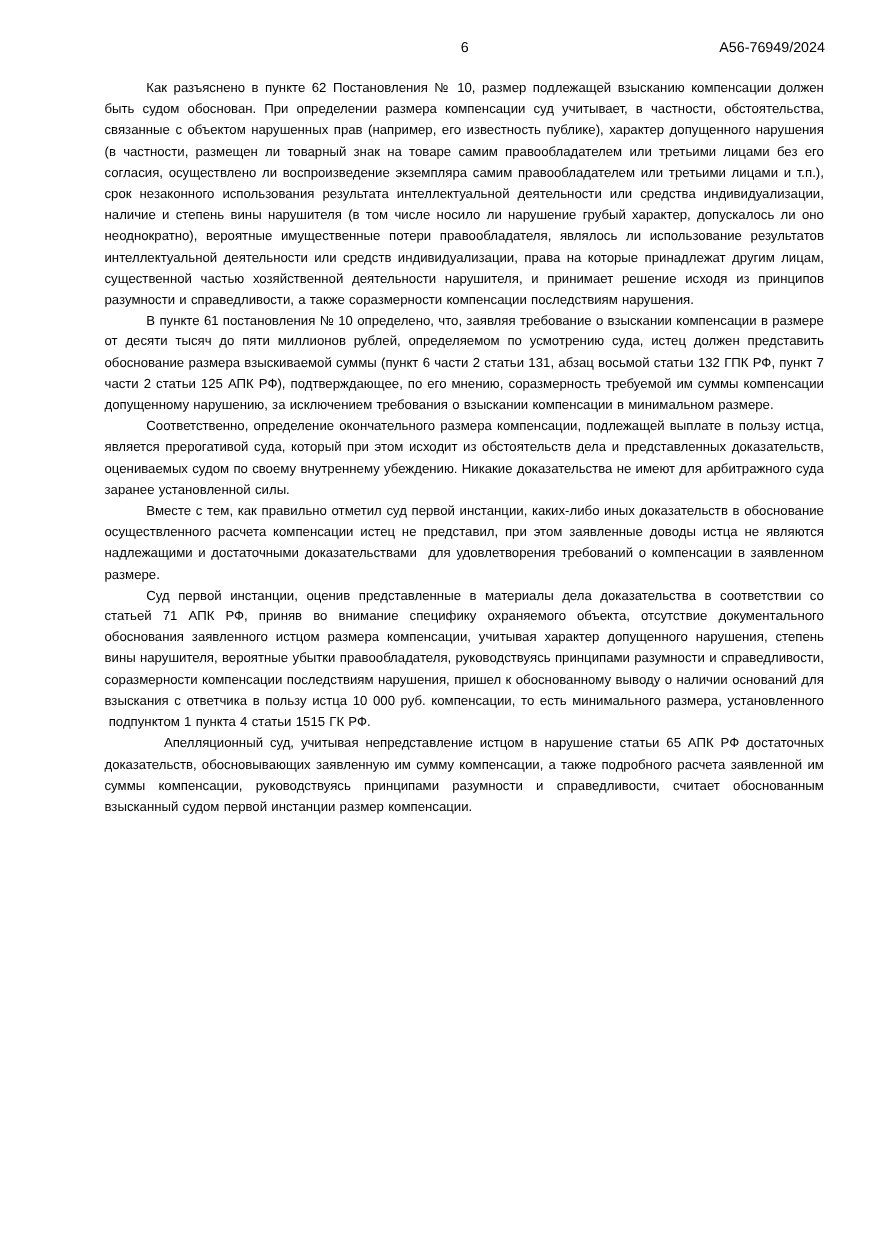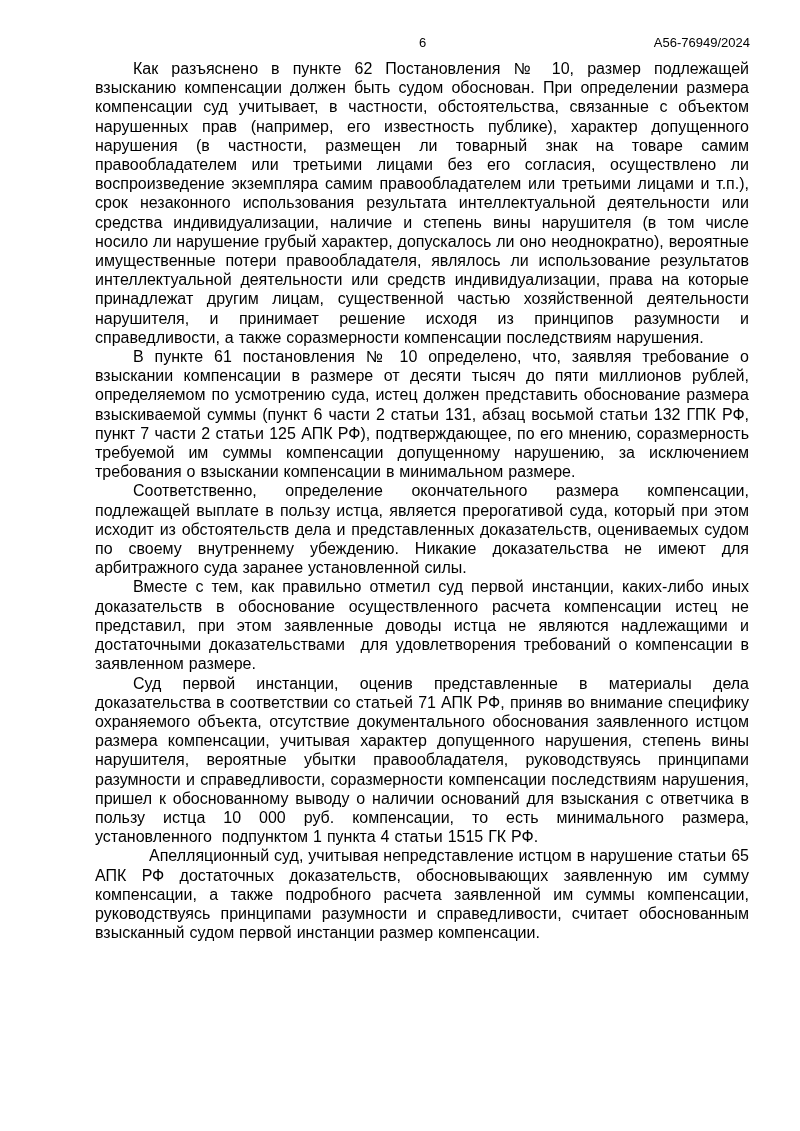--- a/index.html
+++ b/index.html
@@ -31,24 +31,24 @@
     left: 50%;
     transform: translateX(-50%);
   }
   .case-number {
     position: absolute;
     right: 0;
     margin-left: 32px;
   }
   .document-body {
     position: absolute;
-    top: 59px;
+    top: 71px;
     left: 95px;
     right: 51px;
-    font-size: 16px;
+    font-size: 12px;
     line-height: 19.2px;
     text-align: justify;
     word-spacing: 0.5px;
   }
   .document-body p {
     margin: 0;
     padding: 0;
     text-indent: 38px;
   }
   .document-body p.last-paragraph {

